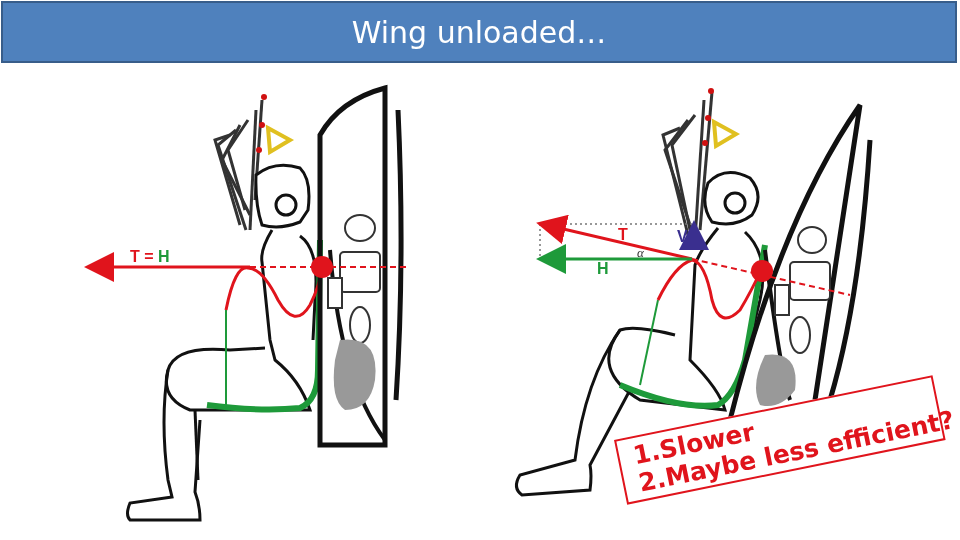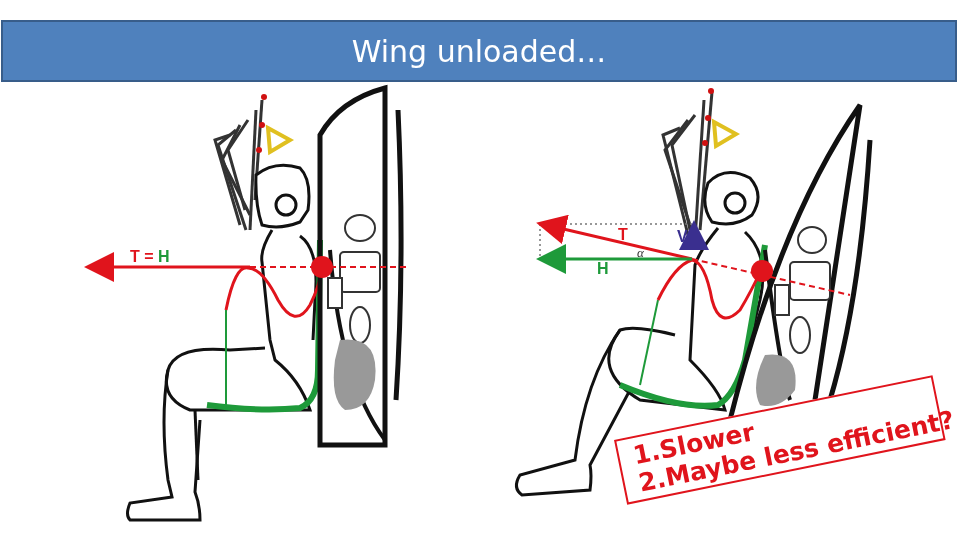--- a/index.html
+++ b/index.html
@@ -1,18 +1,18 @@
 <!DOCTYPE html>
 <html><head>
 <meta charset="utf-8">
 <style>
   html, body { margin:0; padding:0; background:#ffffff; }
   body { width:960px; height:540px; position:relative; overflow:hidden; font-family:"Liberation Sans", sans-serif; }
   .title-bar {
-    position:absolute; left:1px; top:20px; width:956px; height:62px;
+    position:absolute; left:1px; top:1px; width:956px; height:62px;
     background:#4f81bd; border:2px solid #385d8a; box-sizing:border-box;
     display:flex; align-items:center; justify-content:center;
   }
   .title-text { color:#ffffff; font-size:30px; font-family:"DejaVu Sans", sans-serif; letter-spacing:0px; }
   svg.fig { position:absolute; left:0; top:0; }
   .note-box {
     position:absolute; left:614px; top:440px; width:325px; height:66px;
     border:2.5px solid #e0141c; background:#ffffff;
     transform:rotate(-11.5deg); transform-origin:left top;
     box-sizing:border-box; padding:4px 0 0 14px;

